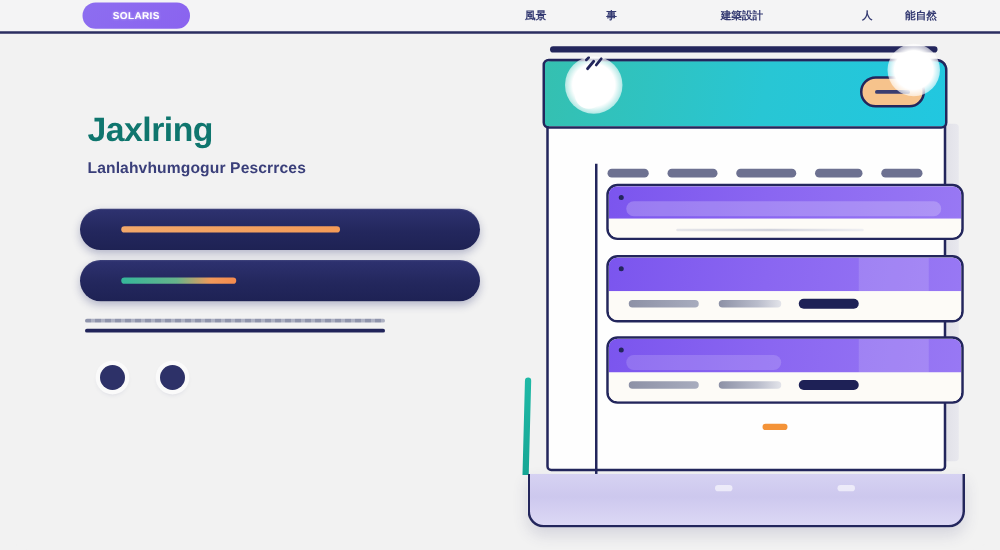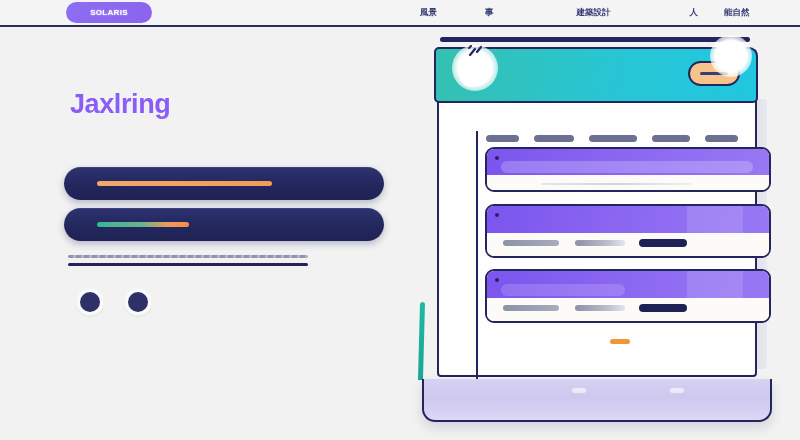--- a/index.html
+++ b/index.html
@@ -35,21 +35,21 @@
     white-space:nowrap;
   }
   .nav-gap-a { width:48px; } .nav-gap-b { width:83px; }
   .nav-gap-c { width:79px; } .nav-gap-d { width:26px; }
 
   
   .left { position:absolute; left:0; top:27px; width:420px; height:413px; }
 
   .headline {
     position:absolute; left:70px; top:62px;
-    font-size:27px; font-weight:800; color:#8b5cf6;
+    font-size:27px; font-weight:800; color:#0f766e;
     letter-spacing:-.4px; filter:blur(.35px);
   }
   .subhead {
     position:absolute; left:70px; top:100px;
     font-size:12.5px; font-weight:600; color:#3a3f7a;
     filter:blur(.5px); letter-spacing:.1px;
   }
 
   .bar {
     position:absolute; left:64px; width:320px; height:33px;
@@ -232,20 +232,21 @@
       <span class="nav-gap-c"></span>
       <span class="nav-item">人</span>
       <span class="nav-gap-d"></span>
       <span class="nav-item">能自然</span>
     </nav>
   </div>
 
   <div class="left">
 
     <div class="headline">Jaxlring</div>
+    <div class="subhead">Lanlahvhumgogur Pescrrces</div>
 
     <div class="bar bar-1">
       <div class="bar-fill fill-1"></div>
     </div>
     <div class="bar bar-2">
       <div class="bar-fill fill-2"></div>
     </div>
 
     <div class="rule rule-top"></div>
     <div class="rule rule-bot"></div>

